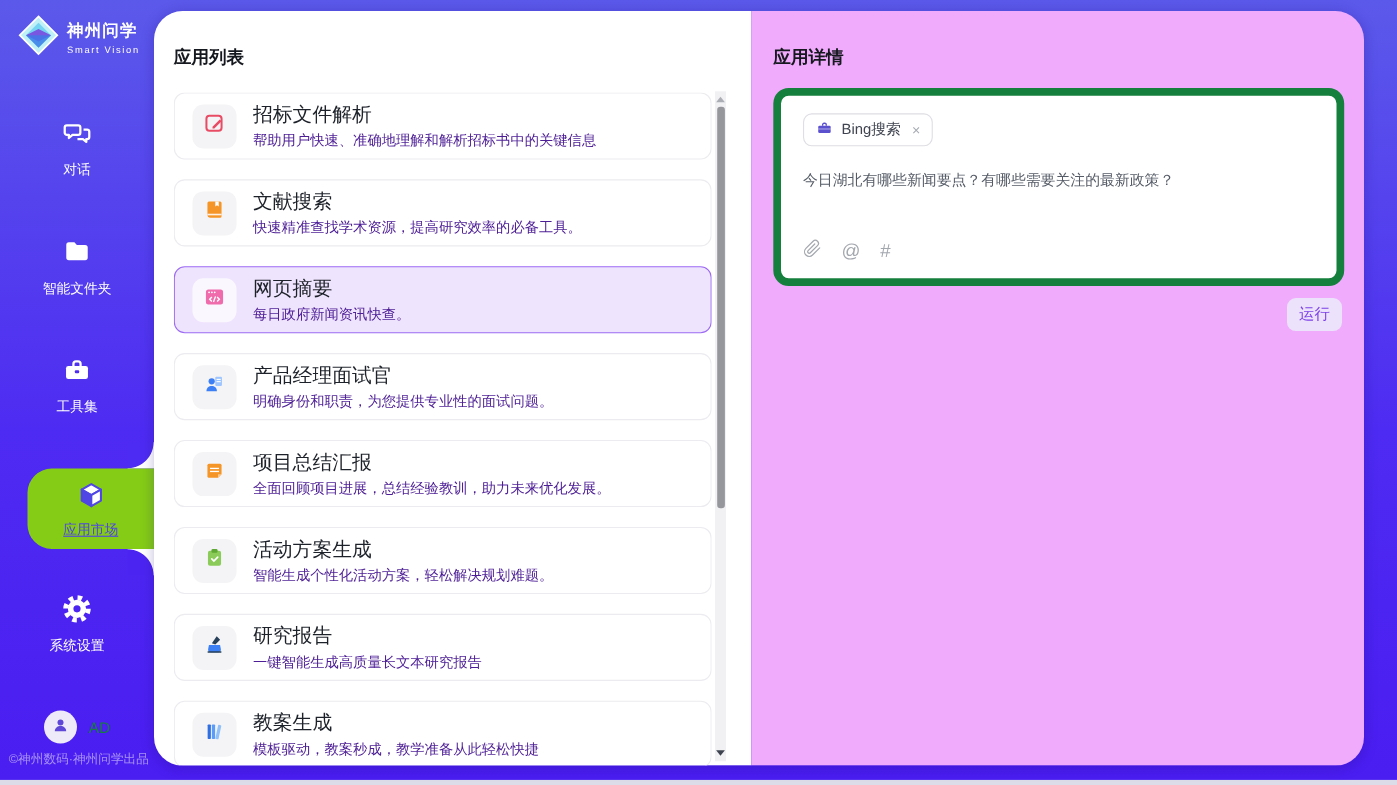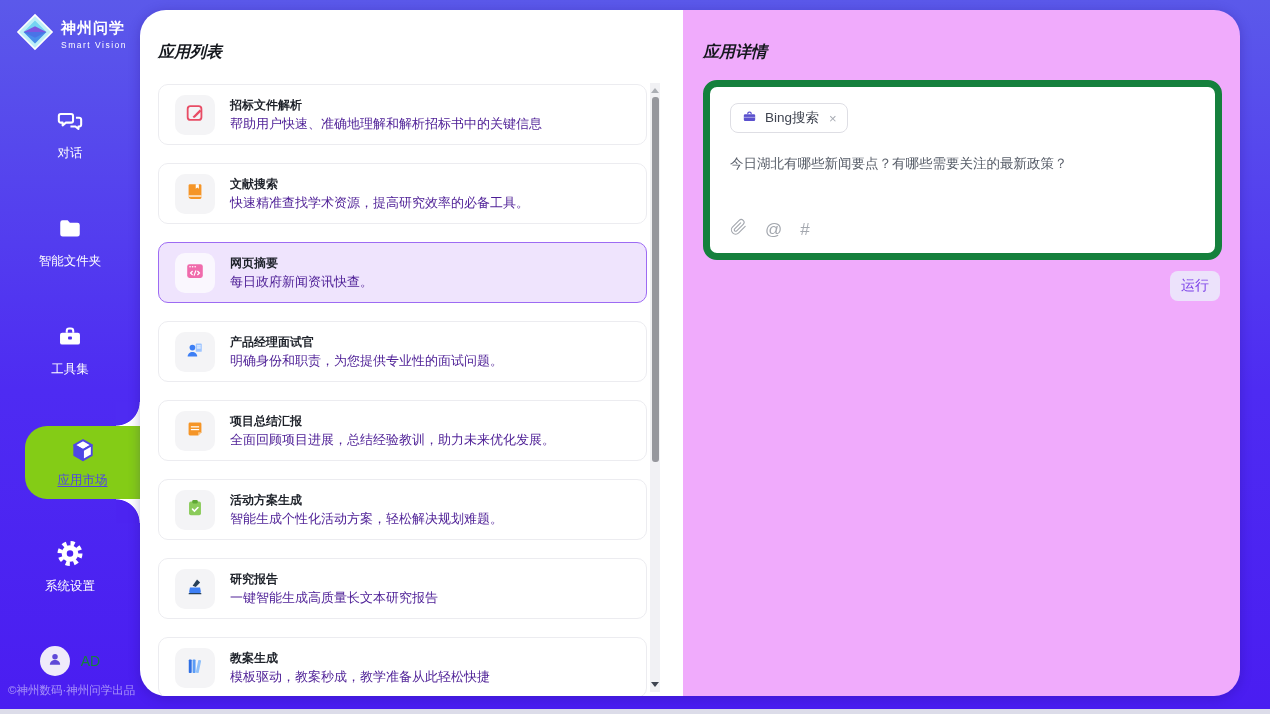--- a/index.html
+++ b/index.html
@@ -34,32 +34,32 @@
     background:radial-gradient(circle at left bottom,#4C24F1 23.2px,#fff 24px);}
   .bubble .nav-label{display:block;font-size:12.5px;margin-top:4px;color:#4F46E5;
     text-decoration:underline;text-underline-offset:2px;}
   .bubble svg{margin-top:10px;}
   .user{position:absolute;top:646px;left:0;width:140px;display:flex;align-items:center;justify-content:center;gap:11px;}
   .avatar{width:30px;height:30px;border-radius:50%;background:#EFEAFA;display:flex;align-items:center;justify-content:center;}
   .user-name{font-size:14px;color:#15803d;}
   .side-footer{position:absolute;top:683px;left:8px;font-size:11.5px;color:rgba(255,255,255,.5);white-space:nowrap;}
 
   
-  .panel-title{position:absolute;top:32px;font-size:16px;font-weight:bold;color:#15181E;font-style:italic;}
+  .panel-title{position:absolute;top:32px;font-size:16px;font-weight:bold;color:#15181E;}
   .list-panel .panel-title{left:18px;}
   .cards{position:absolute;left:18px;top:74px;width:489px;bottom:0;
     display:flex;flex-direction:column;gap:18px;overflow:hidden;}
   .card{min-height:61px;height:61px;box-sizing:border-box;background:#fff;
     border:1px solid #ECECF0;border-radius:10px;display:flex;align-items:center;
     padding:0 14px 0 16px;gap:15px;cursor:pointer;flex:none;}
   .card.selected{background:#EFE4FD;border-color:#9D6BF3;}
   .tile{width:40px;height:40px;border-radius:10px;background:#F4F4F6;
     display:flex;align-items:center;justify-content:center;flex:none;}
   .card.selected .tile{background:#FAF7FE;}
-  .card-title{font-size:12px;font-weight:bold;color:#1D2129;line-height:1.2;}
+  .card-title{font-size:18px;font-weight:normal;color:#1D2129;line-height:1.2;}
   .card-desc{font-size:13px;color:#4c1d95;margin-top:4px;line-height:1.2;}
 
   .scrollbar{position:absolute;right:23px;top:73px;bottom:4px;width:10px;background:#F1F1F4;}
   .sb-up{position:absolute;top:5px;left:1px;width:0;height:0;
     border-left:4px solid transparent;border-right:4px solid transparent;
     border-bottom:5px solid #ABAEB4;}
   .sb-down{position:absolute;bottom:5px;left:1px;width:0;height:0;
     border-left:4px solid transparent;border-right:4px solid transparent;
     border-top:5px solid #3E4450;}
   .sb-thumb{position:absolute;top:14px;left:1.5px;width:7px;height:365px;

